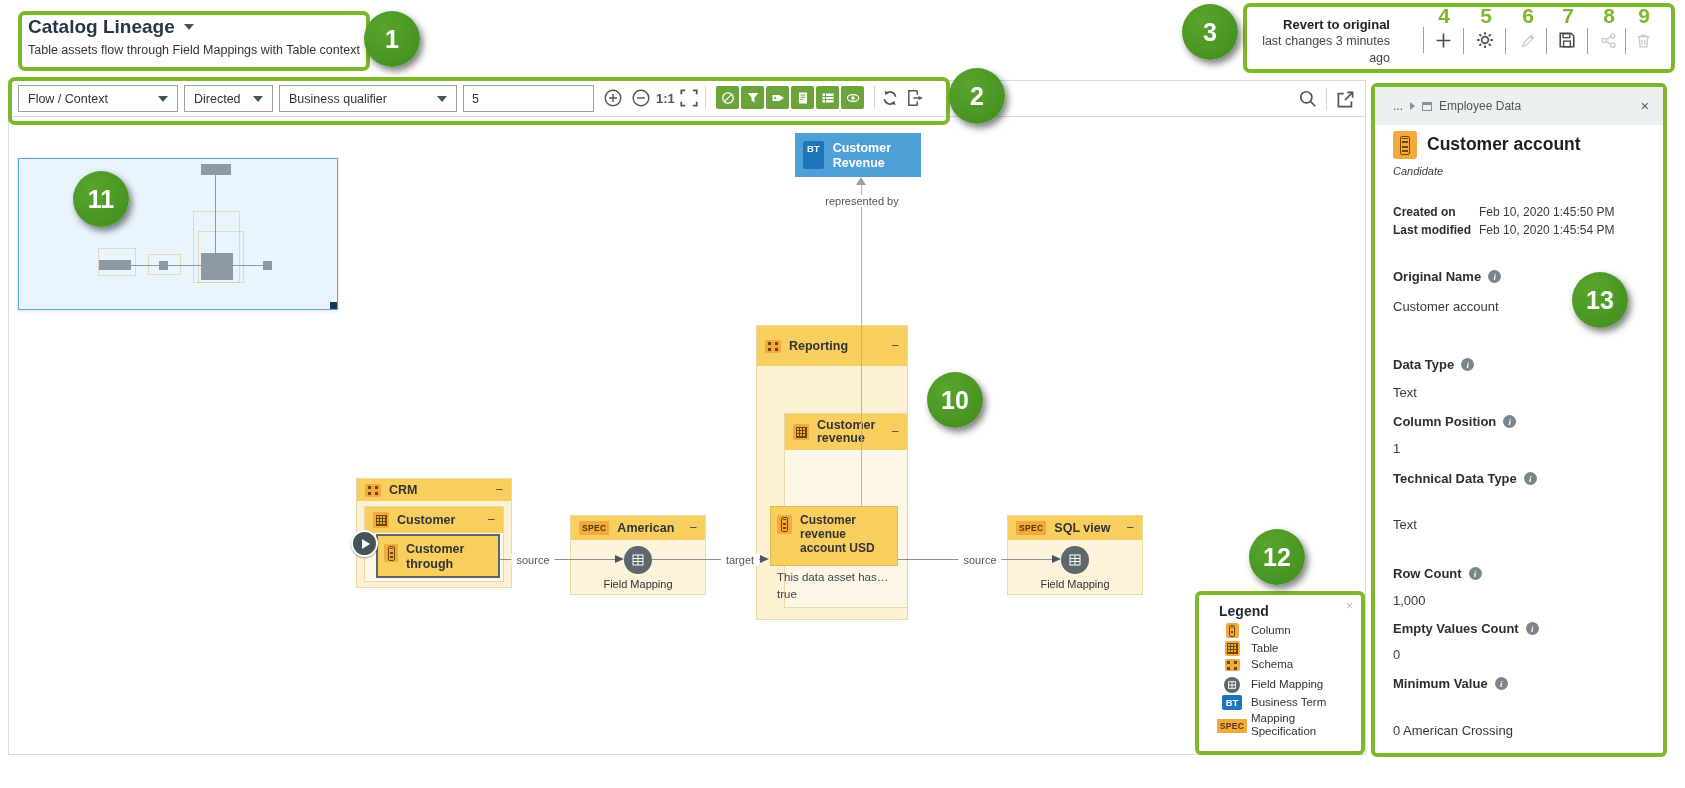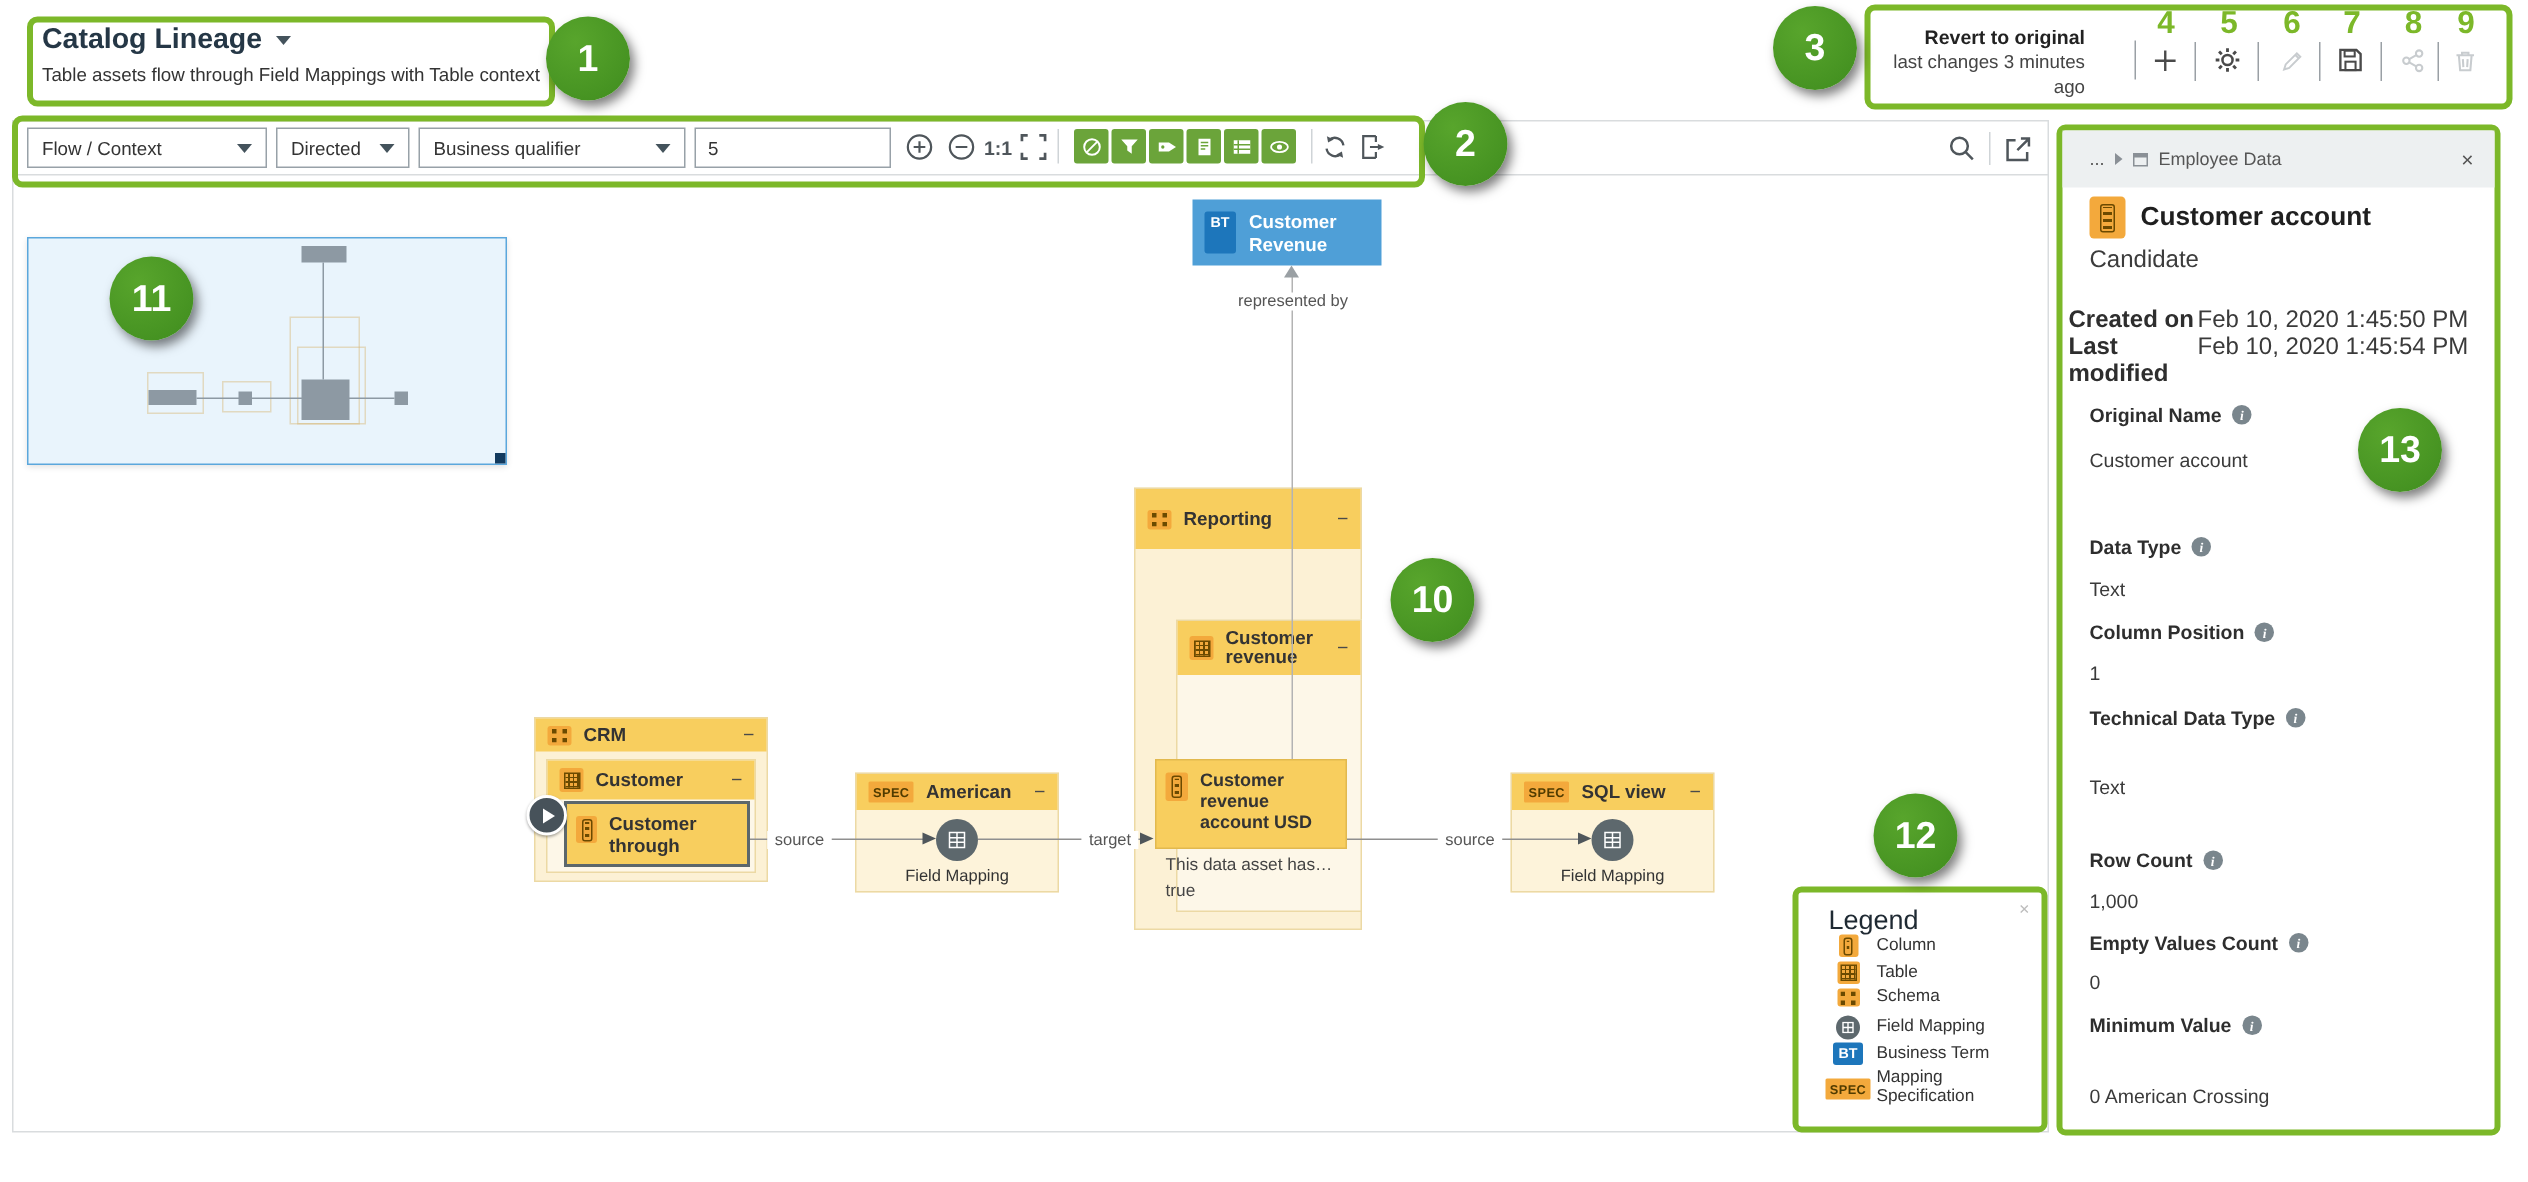--- a/index.html
+++ b/index.html
@@ -67,37 +67,37 @@
 
   
   .edge-h{position:absolute;height:1px;background:#8f8f8f;z-index:4}
   .edge-v{position:absolute;width:1px;background:#b3b3b3;z-index:4}
   .arrow-r{position:absolute;width:0;height:0;border-top:4.5px solid transparent;border-bottom:4.5px solid transparent;border-left:9px solid #4f565b;z-index:4}
   .arrow-u{position:absolute;width:0;height:0;border-left:5px solid transparent;border-right:5px solid transparent;border-bottom:8px solid #9aa0a4;z-index:4}
   .edge-label{position:absolute;transform:translate(-50%,-50%);background:#fff;padding:0 5px;font-size:11px;color:#555;white-space:nowrap;z-index:5}
 
   
   .legend{position:absolute;left:1195px;top:591px;width:162px;height:156px;border:4px solid #7cb829;border-radius:6px;background:#fff;z-index:20}
-  .lg-title{position:absolute;left:20px;top:8px;font-size:18px;font-weight:normal;color:#1f2a33}
+  .lg-title{position:absolute;left:20px;top:8px;font-size:14px;font-weight:bold;color:#1f2a33}
   .lg-close{position:absolute;right:8px;top:4px;font-size:12px;color:#bdbdbd}
   .lg-row{position:absolute;left:14px;display:flex;align-items:center}
   .lg-ic{width:38px;display:flex;justify-content:center;flex:none;padding-top:1px}
   .lg-label{font-size:11.5px;color:#333;width:92px;line-height:13px}
 
   
   .panel{position:absolute;left:1371px;top:83px;width:288px;height:666px;border:4px solid #7cb829;border-radius:6px;background:#fff;z-index:20;box-sizing:content-box}
   .p-bar{position:absolute;left:0;top:0;width:100%;height:38px;background:#edf0f1;display:flex;align-items:center;padding:0 14px 0 18px;box-sizing:border-box;gap:7px}
   .p-bread{font-size:12px;color:#555;display:flex;align-items:center;gap:7px}
   .bc-chev{width:0;height:0;border-top:4px solid transparent;border-bottom:4px solid transparent;border-left:5px solid #8a9096}
   .bc-box{width:10px;height:9px;border:1px solid #8a9096;border-top-width:3px;box-sizing:border-box}
   .p-close{margin-left:auto;font-size:14px;color:#555}
   .p-title{position:absolute;left:52px;top:47px;font-size:17.5px;font-weight:bold;color:#1f1f1f}
   .p-chip{position:absolute;left:18px;top:44px;width:24px;height:28px;background:#f3a93c;border-radius:3px;display:flex;align-items:center;justify-content:center}
-  .p-status{position:absolute;left:18px;top:78px;font-size:16px;color:#3c3c3c}
-  .meta-row{position:absolute;left:4px;font-size:16px;color:#3a3a3a;display:flex}
+  .p-status{position:absolute;left:18px;top:78px;font-style:italic;font-size:11px;color:#3c3c3c}
+  .meta-row{position:absolute;left:18px;font-size:12px;color:#3a3a3a;display:flex}
   .meta-label{font-weight:bold;width:86px;color:#2e2e2e;flex:none}
   .p-label{position:absolute;left:18px;font-weight:bold;font-size:13px;color:#2e2e2e;display:flex;gap:7px;align-items:center}
   .p-value{position:absolute;left:18px;font-size:13px;color:#3a3a3a}
   .info{width:13px;height:13px;border-radius:50%;background:#7a868d;color:#fff;font-size:9px;display:inline-flex;
     align-items:center;justify-content:center;font-family:"Liberation Serif",serif;font-style:italic}
   .info::after{content:"i"}
 
   
   .glyph-col{width:7px;height:15px;border:1px solid #6b4a00;border-radius:2px;box-sizing:border-box;padding:1px;
     background:repeating-linear-gradient(to bottom,#6b4a00 0 2px,transparent 2px 4.5px);background-clip:content-box}

